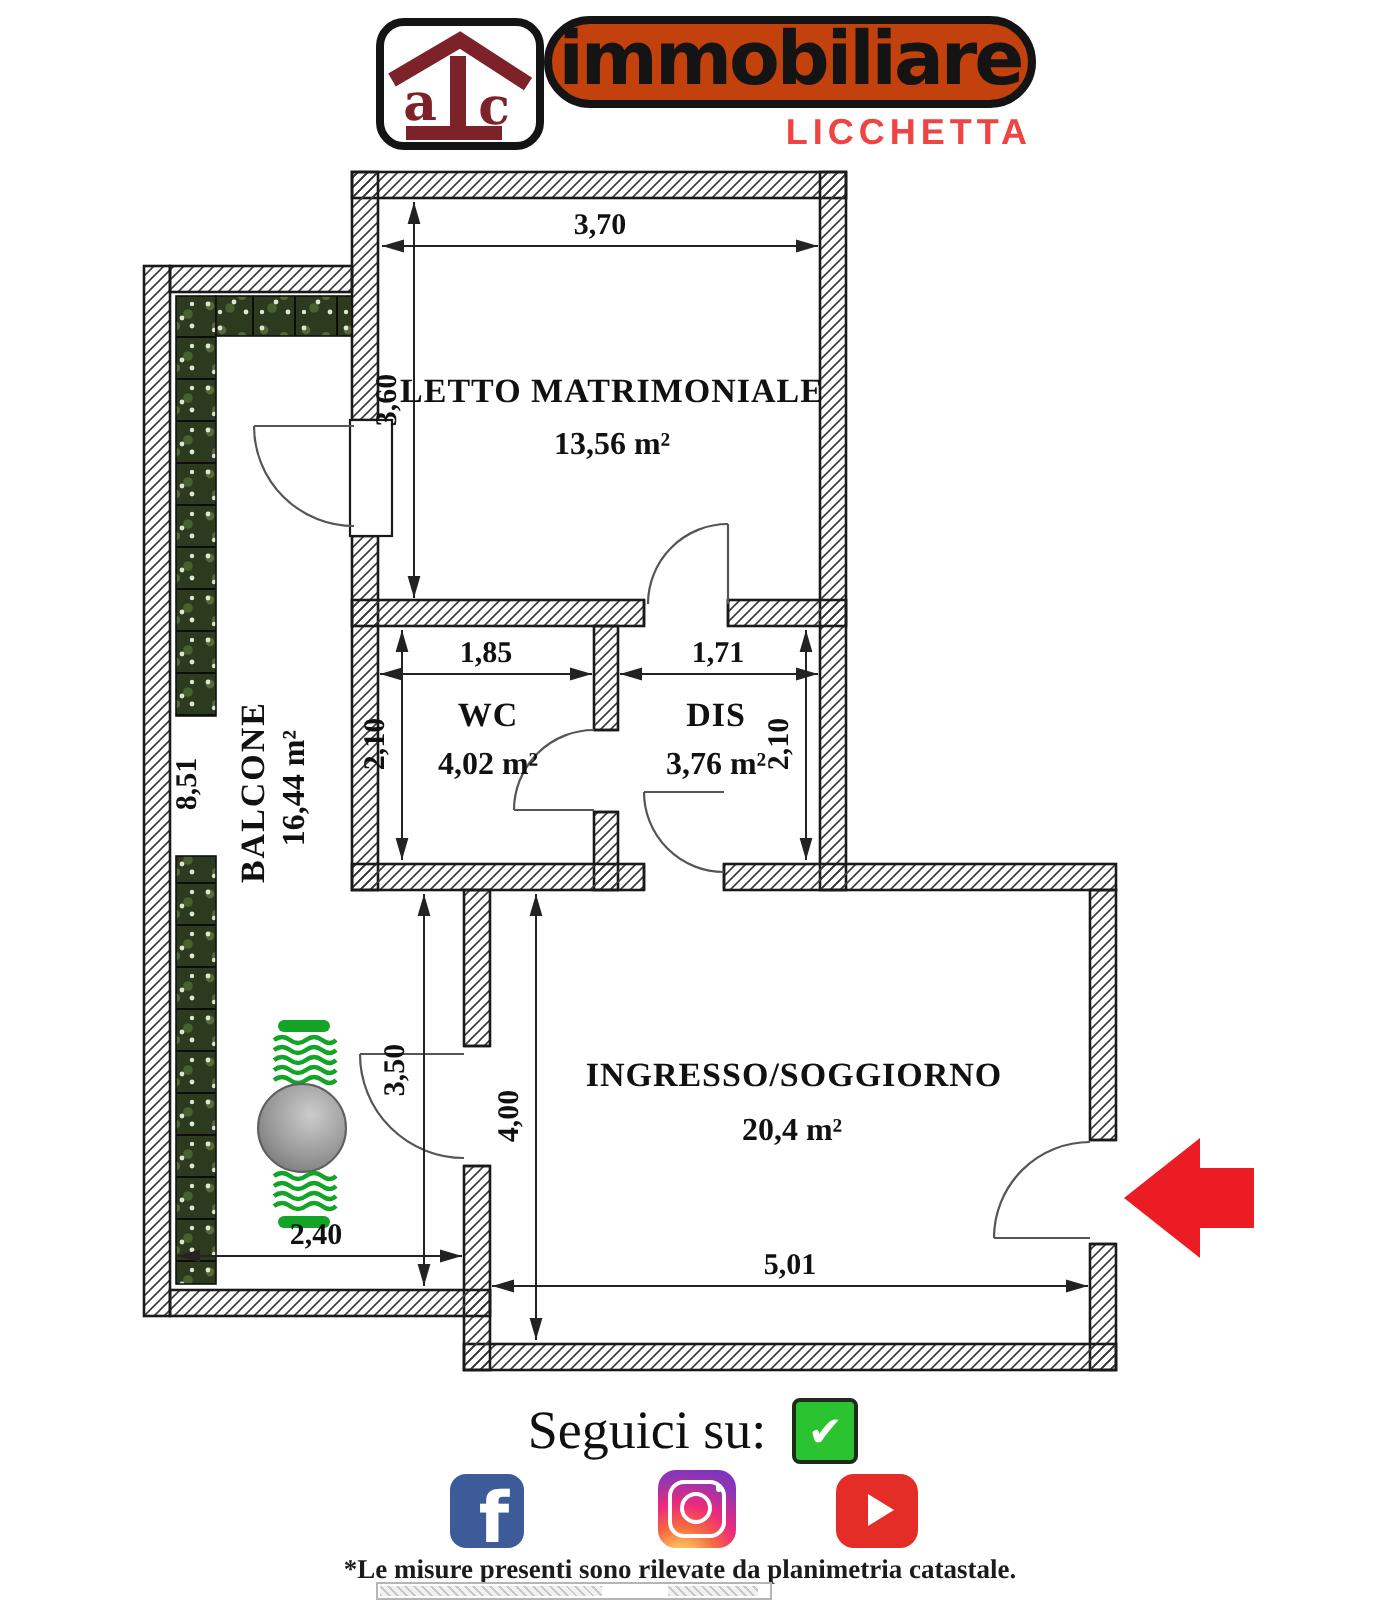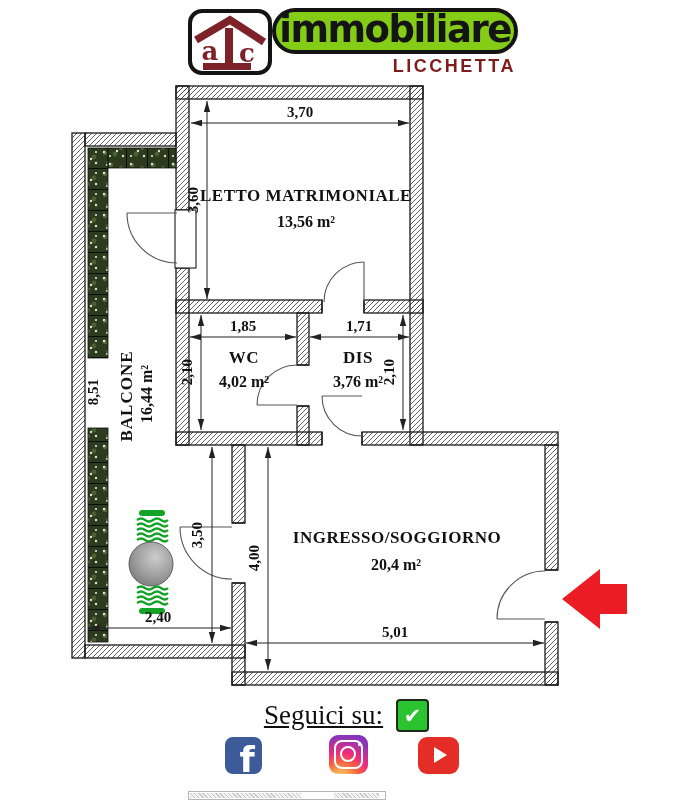--- a/index.html
+++ b/index.html
@@ -1,42 +1,42 @@
 <!DOCTYPE html>
 <html><head>
 <meta charset="utf-8">
 <style>
   html,body{margin:0;padding:0;background:#fff;}
   .page{position:relative;width:693px;height:800px;background:#fff;overflow:hidden;
         font-family:"Liberation Serif",serif;}
 
   
-  .logo-pill{position:absolute;left:272px;top:8px;width:246px;height:46px;background:#84cc16;
+  .logo-pill{position:absolute;left:272px;top:8px;width:246px;height:46px;background:#c2410c;
     border:4px solid #141414;border-radius:24px;box-sizing:border-box;
     display:flex;align-items:center;justify-content:center;z-index:1;}
   .logo-pill span{font-family:"DejaVu Sans",sans-serif;font-weight:bold;font-size:37px;
     letter-spacing:-1.5px;color:#141414;margin-top:-4px;}
   .logo-sub{position:absolute;left:272px;top:56px;width:244px;text-align:right;
     font-family:"Liberation Sans",sans-serif;font-weight:bold;font-size:18px;
-    letter-spacing:2.5px;color:#7f1d1d;z-index:1;}
+    letter-spacing:2.5px;color:#ef4444;z-index:1;}
   .logo-house{position:absolute;left:188px;top:9px;width:84px;height:66px;background:#fff;
     border:4px solid #141414;border-radius:14px;box-sizing:border-box;z-index:2;}
 
   
   svg.plan{position:absolute;left:0;top:0;z-index:0;}
   .dim{font:bold 15px "Liberation Serif",serif;fill:#111;}
   .room{font:bold 17px "Liberation Serif",serif;fill:#111;letter-spacing:.5px;}
   .area{font:bold 16px "Liberation Serif",serif;fill:#111;}
   .rlab{font:bold 17px "Liberation Serif",serif;fill:#111;letter-spacing:1px;}
   .mono{font:bold 26px "DejaVu Serif",serif;fill:#7d2228;}
 
   
   .follow{position:absolute;left:0;top:699px;width:693px;display:flex;align-items:center;
     justify-content:center;gap:13px;z-index:1;}
-  .follow-label,.follow-name{font-size:27px;color:#101010;text-decoration:underline;}
+  .follow-label,.follow-name{font-size:27px;color:#101010;}
   .check{width:29px;height:29px;background:#2bc32f;border:2px solid #1d2b1d;border-radius:4px;
     color:#fff;font-size:21px;font-weight:bold;display:flex;align-items:center;
     justify-content:center;font-family:"DejaVu Sans",sans-serif;}
   .icon-fb{position:absolute;left:225px;top:737px;width:37px;height:37px;background:#3d5b99;
     border-radius:8px;overflow:hidden;z-index:1;}
   .icon-fb span{display:block;color:#fff;font-family:"DejaVu Sans",sans-serif;font-weight:bold;
     font-size:35px;line-height:35px;text-align:center;margin-left:7px;margin-top:6px;}
   .icon-ig{position:absolute;left:329px;top:735px;width:39px;height:39px;border-radius:9px;z-index:1;
     background:radial-gradient(circle at 30% 120%, #fdd463 10%, #f6683f 35%, #ee2a7b 55%, #9036b2 80%, #7b33c0 95%);}
   .ig-frame{position:absolute;left:5px;top:5px;right:5px;bottom:5px;border:2.5px solid #fff;border-radius:8px;}
@@ -241,19 +241,20 @@
   </div>
   <div class="icon-ig">
     <div class="ig-frame"></div>
     <div class="ig-lens"></div>
     <div class="ig-dot"></div>
   </div>
   <div class="icon-yt">
     <div class="yt-play"></div>
   </div>
 
+  <div class="disclaimer">*Le misure presenti sono rilevate da planimetria catastale.</div>
 
   <div class="scalebar">
     <div class="seg seg1"></div>
     <div class="seg seg2"></div>
   </div>
 
 </div>
 
 </body></html>

